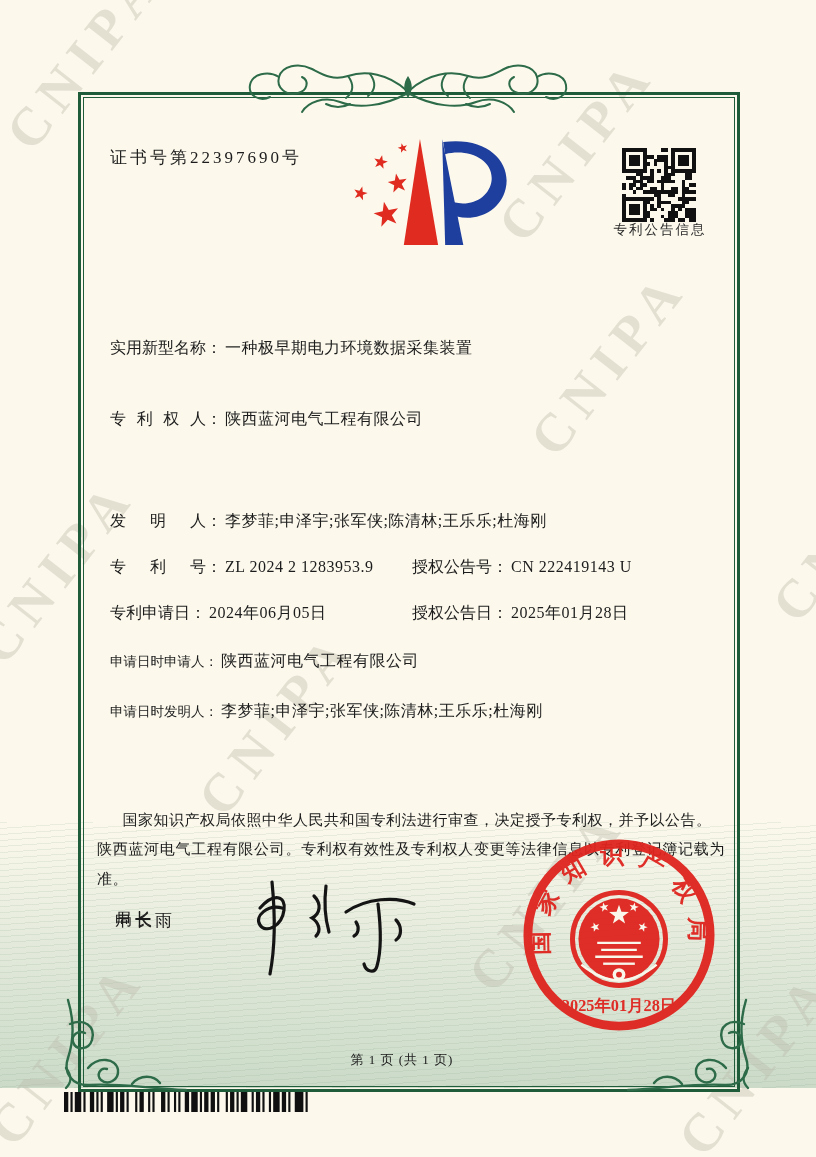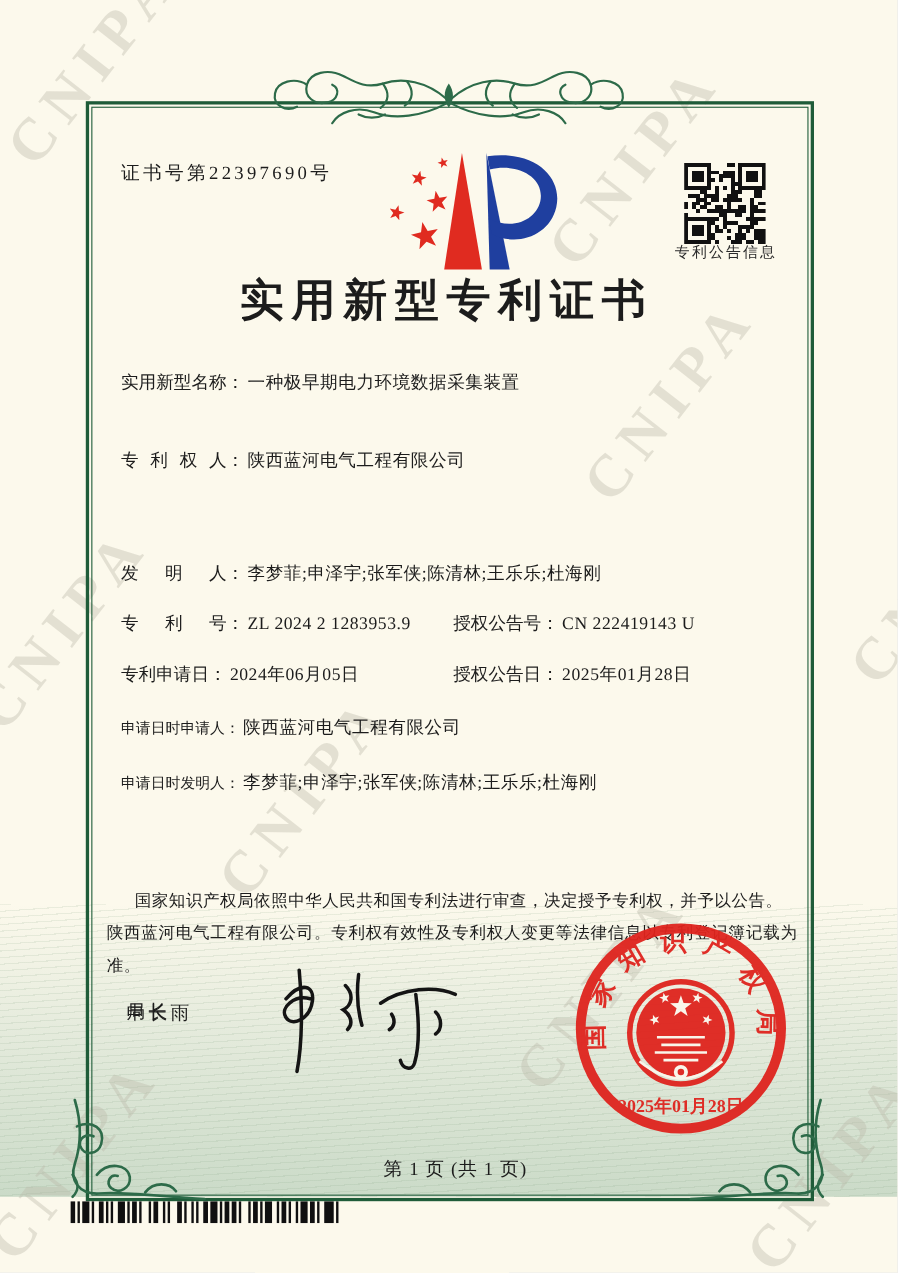--- a/index.html
+++ b/index.html
@@ -29,21 +29,21 @@
   .val{letter-spacing:0.5px;}
   .val-block{display:inline-block;width:500px;vertical-align:top;line-height:1.6;}
   .col-r{position:absolute;left:302px;top:0;white-space:nowrap;text-align:right;}
   .statement{position:absolute;left:97px;top:782px;width:628px;font-size:15px;line-height:1.95;
              letter-spacing:0.5px;text-align:justify;z-index:4;}
   .st1{text-indent:1.7em;margin-top:24px;}
   .signer{position:absolute;font-family:Liberation Serif, serif;font-size:17px;
           letter-spacing:3px;z-index:4;}
   .sig{position:absolute;left:238px;top:878px;z-index:4;}
   .seal{position:absolute;left:520px;top:836px;z-index:6;opacity:0.95;}
-  .footer{position:absolute;left:86px;top:1051px;width:656px;text-align:center;font-size:17px;
+  .footer{position:absolute;left:74px;top:1051px;width:656px;text-align:center;font-size:13px;
           letter-spacing:1px;z-index:4;}
   .barcode{position:absolute;left:64px;top:1092px;z-index:4;}
 </style>
 </head>
 <body>
 
 <div class="page">
 
   <div class="grad"></div>
 
@@ -352,21 +352,20 @@
       <rect x="12" y="20" width="1" height="1" fill="#111"></rect>
       <rect x="13" y="20" width="1" height="1" fill="#111"></rect>
       <rect x="14" y="20" width="1" height="1" fill="#111"></rect>
       <rect x="16" y="20" width="1" height="1" fill="#111"></rect>
       <rect x="17" y="20" width="1" height="1" fill="#111"></rect>
       <rect x="19" y="20" width="1" height="1" fill="#111"></rect>
       <rect x="20" y="20" width="1" height="1" fill="#111"></rect>
     </svg>
   <div class="qr-cap">专利公告信息</div>
 
-  <div class="title">实用新型专利证书</div>
 
   <div class="row" style="top:338px">
     <span class="lbl">实用新型名称</span><span class="cl">：</span><span class="val">一种极早期电力环境数据采集装置</span>
   </div>
 
   <div class="row" style="top:409px">
     <span class="lbl">专利权人</span><span class="cl">：</span><span class="val">陕西蓝河电气工程有限公司</span>
   </div>
 
 

